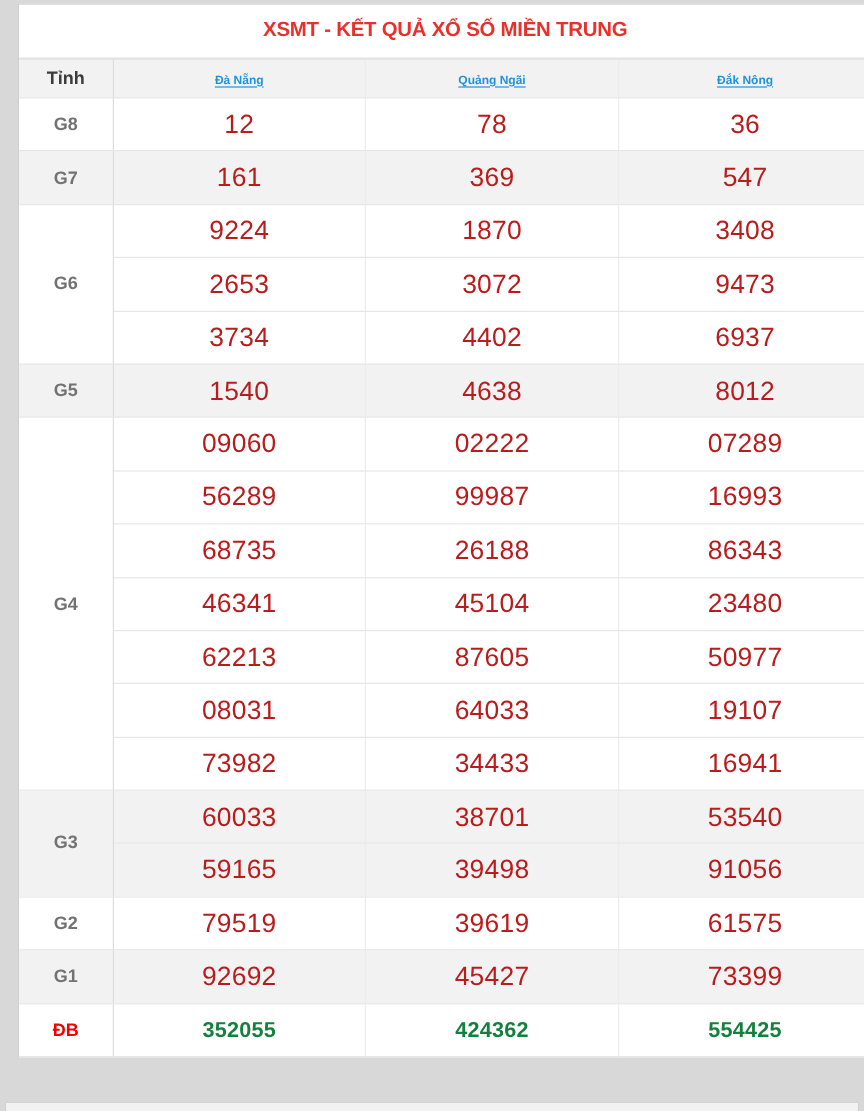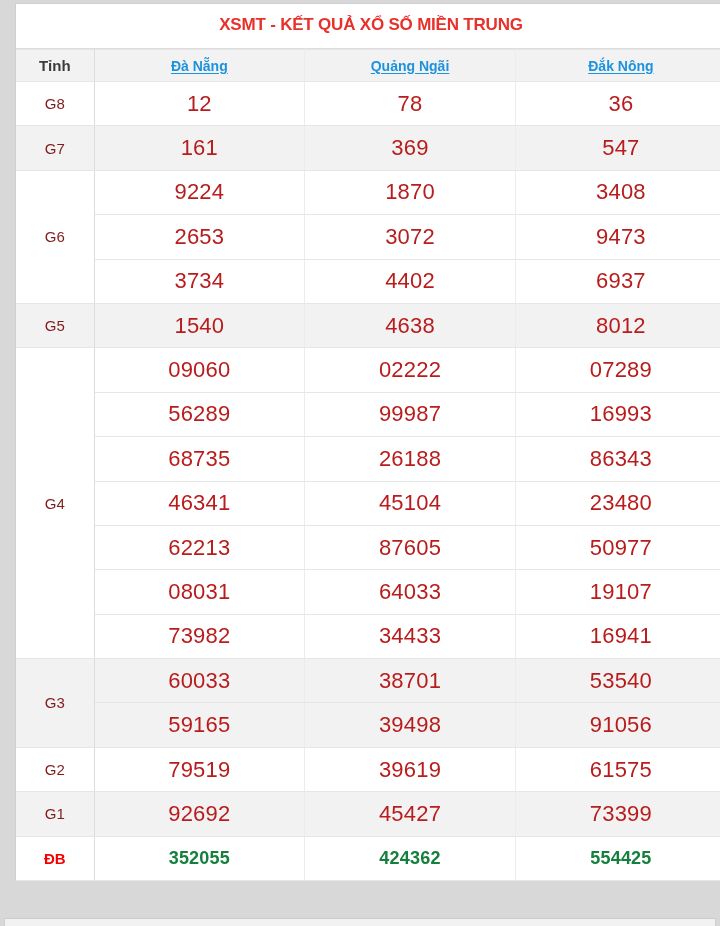--- a/index.html
+++ b/index.html
@@ -97,32 +97,32 @@
     border-top: 1px solid #e0e0e0;
     border-bottom: 1px solid #e2e2e2;
   }
   th.lbl-head {
     font-size: 15px;
     font-weight: 700;
     color: #3b3b3b;
   }
   th.prov a {
     color: #1e93dd;
-    font-size: 14px;
+    font-size: 10px;
     font-weight: 700;
     text-decoration: underline;
     text-underline-offset: 2px;
     white-space: nowrap;
   }
 
   tbody tr { height: 44.4px; }
   tbody td.lbl {
     font-size: 15px;
-    color: #7f1d1d;
-    font-weight: 400;
+    color: #737373;
+    font-weight: 700;
   }
   tbody td.val {
     font-size: 22px;
     font-weight: 400;
     color: #b91c1c;
     letter-spacing: 0.2px;
   }
 
   
   tr.shaded td, td.lbl.shaded { background: #f2f2f2; }

